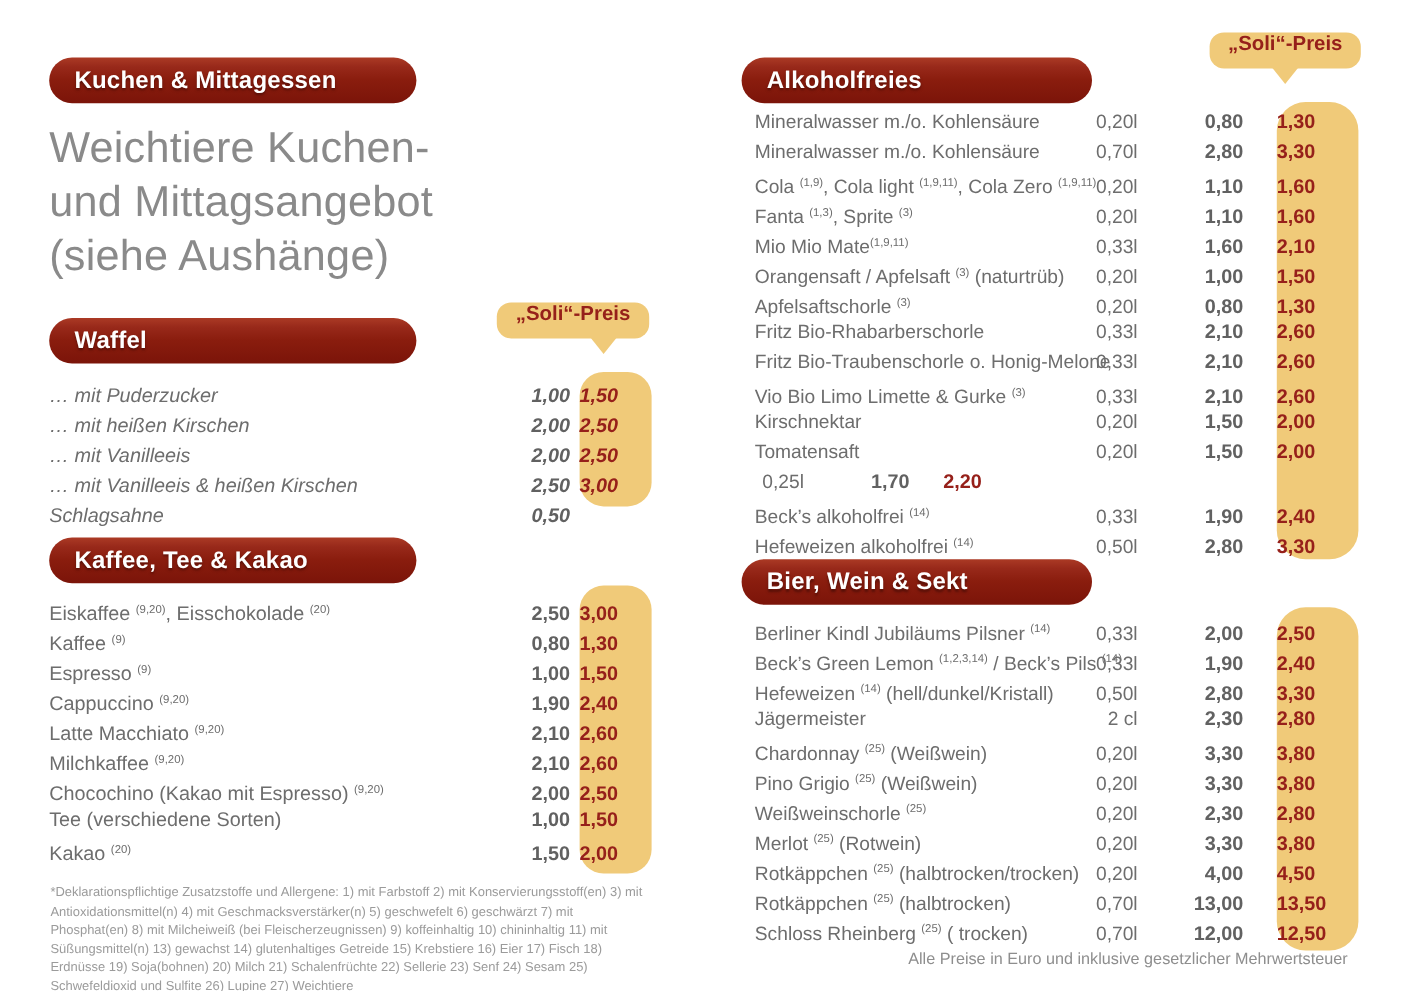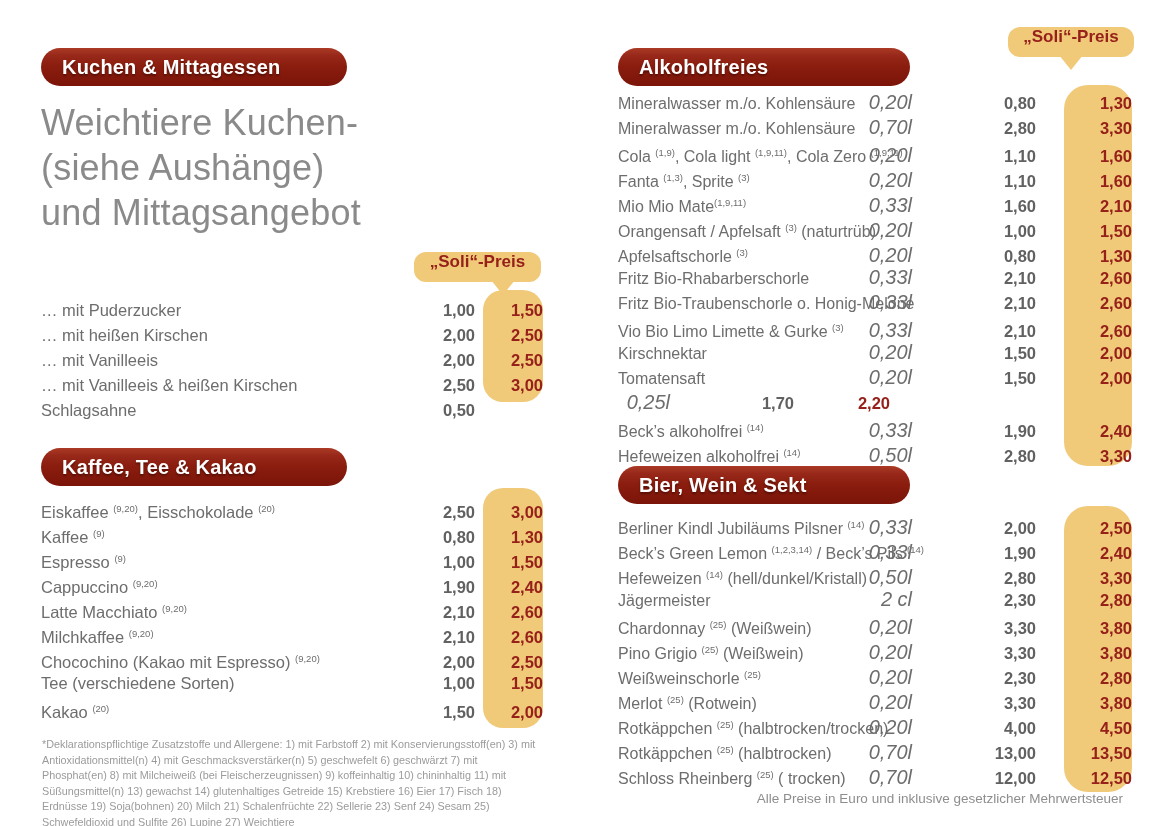--- a/index.html
+++ b/index.html
@@ -50,26 +50,26 @@
   .pill{
     position:absolute;background:#f0ca79;z-index:0;
   }
   .col-left .pill{right:2px;width:60px;border-radius:20px;}
   .col-right .pill{right:3px;width:68px;border-radius:24px;}
 
   .row{display:flex;height:25px;line-height:25px;position:relative;z-index:1;align-items:baseline;}
   .col-left .row{padding-right:2px;}
   .col-right .row{padding-right:3px;}
   .nm{flex:1;min-width:0;white-space:nowrap;overflow:visible;color:#6d6d6d;font-size:16.5px;line-height:25px;}
-  .col-right .nm{font-size:16px;}
+  .col-right .nm{font-size:16px;margin-left:11px;}
   .nm sup{font-size:9.5px;vertical-align:6px;letter-spacing:0;}
-  .vol{width:52px;text-align:right;color:#6d6d6d;font-size:20px;line-height:25px;font-style:italic;}
-  .pr{width:68px;text-align:right;color:#616161;font-weight:bold;font-size:16.5px;line-height:25px;padding-left:36px;}
+  .vol{width:52px;text-align:right;color:#6d6d6d;font-size:16px;line-height:25px;}
+  .pr{width:68px;text-align:right;color:#616161;font-weight:bold;font-size:16.5px;line-height:25px;}
   .col-right .pr{width:88px;}
-  .so{width:60px;margin-left:8px;text-align:right;color:#96201a;font-weight:bold;font-size:16.5px;line-height:25px;}
+  .so{width:60px;margin-left:8px;text-align:left;color:#96201a;font-weight:bold;font-size:16.5px;line-height:25px;}
   .col-right .so{width:68px;margin-left:28px;}
 
   .footnote{
     position:absolute;top:737px;left:1px;width:502px;
     color:#9b9b9b;font-size:10.8px;line-height:15.5px;
   }
   .footer{
     position:absolute;top:791px;left:0;width:505px;
     text-align:right;color:#8e8e8e;font-size:13.5px;
   }
@@ -78,30 +78,31 @@
 <body>
 
 <div>
 
   <div class="col col-left">
 
     <div class="banner" style="top:48px;width:306px;">Kuchen &amp; Mittagessen</div>
 
     <div class="intro">
       <span>Weichtiere Kuchen-</span>
+      <span>und Mittagsangebot</span>
       <span>(siehe Aushänge)</span>
-      <span>und Mittagsangebot</span>
     </div>
 
+    <div class="banner" style="top:265px;width:306px;">Waffel</div>
 
     <div class="badge tail-right" style="top:252px;left:373px;width:127px;">
       <span>„Soli“-Preis</span>
     </div>
 
-    <div class="items" style="top:298px;">
+    <div class="items" style="top:318px;font-style:italic;">
       <div class="pill" style="top:-8px;height:112px;"></div>
     <div class="row">
           <span class="nm">… mit Puderzucker</span>
           <span class="pr">1,00</span>
           <span class="so">1,50</span>
         </div>
         <div class="row">
           <span class="nm">… mit heißen Kirschen</span>
           <span class="pr">2,00</span>
           <span class="so">2,50</span>

